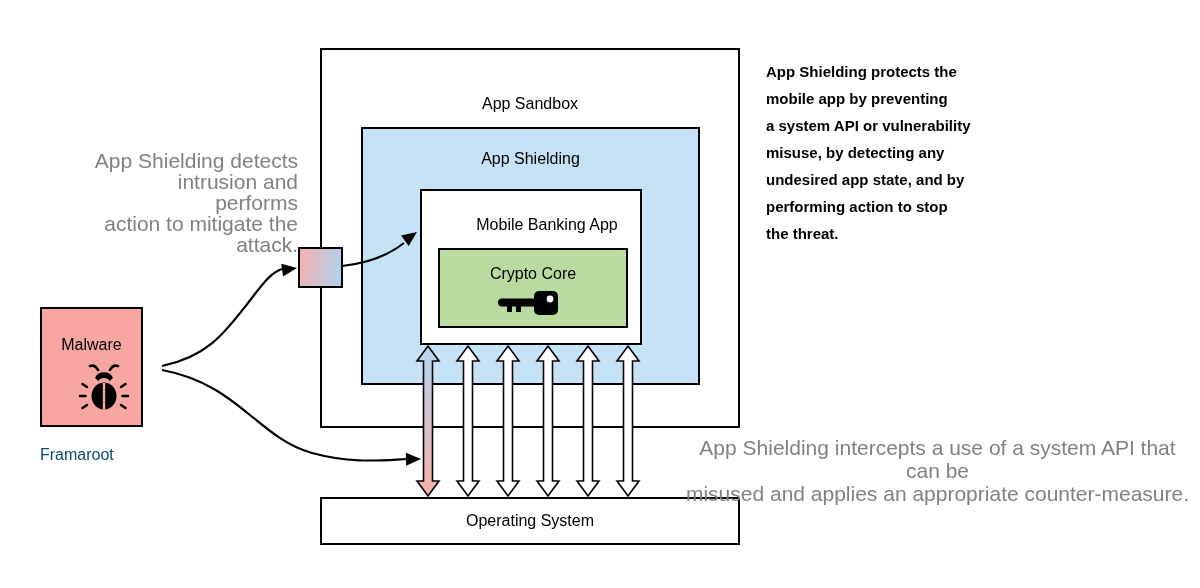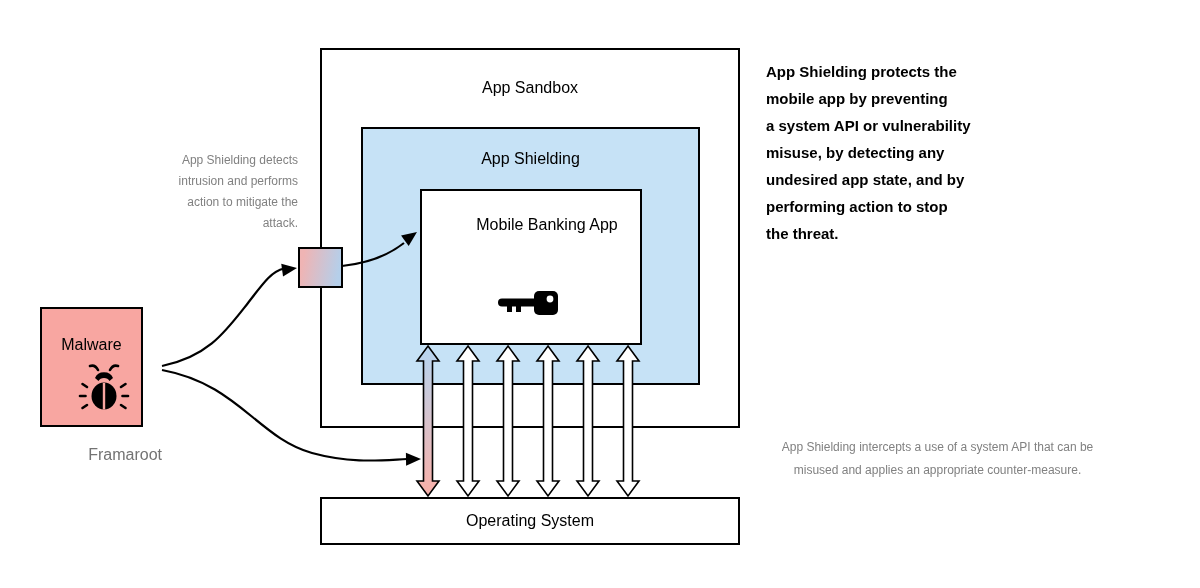--- a/index.html
+++ b/index.html
@@ -18,46 +18,46 @@
   }
   .box-label{
     position:absolute;
     left:0;right:0;
     text-align:center;
     font-size:16px;
     color:#000;
     white-space:nowrap;
   }
   #sandbox{left:320px;top:48px;width:420px;height:380px;z-index:1;}
-  #sandbox .box-label{top:29px;}
+  #sandbox .box-label{top:45px;}
   #shielding{left:361px;top:127px;width:339px;height:258px;background:var(--shielding_fill);z-index:2;}
   #shielding .box-label{top:21px;}
   #mba{left:420px;top:189px;width:222px;height:156px;z-index:3;}
   #mba .box-label{top:25px;padding-left:32px;}
   #crypto{left:438px;top:248px;width:190px;height:80px;background:var(--crypto_fill);z-index:4;}
   #crypto .box-label{top:15px;}
   #os{left:320px;top:497px;width:420px;height:48px;z-index:1;display:flex;align-items:center;justify-content:center;}
   #os .box-label{position:static;}
   #malware{left:40px;top:307px;width:103px;height:120px;background:var(--malware_fill);z-index:2;}
   #malware .box-label{top:27px;}
   #detector-square{
     left:298px;top:247px;width:45px;height:41px;z-index:4;
     background:linear-gradient(100deg,var(--square_pink) 10%,var(--square_blue) 90%);
   }
   #framaroot-label{
     position:absolute;left:40px;top:446px;width:122px;
-    text-align:right;font-size:16px;color:#737373;z-index:2;
+    text-align:left;font-size:16px;color:#0c4a6e;z-index:2;
   }
   .icon-wrap{position:absolute;z-index:5;}
   #key-icon-wrap{left:498px;top:290px;}
   #bug-icon-wrap{left:78px;top:362px;}
   .note{
     position:absolute;
     color:var(--annotation_gray);
-    font-size:12px;line-height:21px;
+    font-size:21px;line-height:21px;
     white-space:pre-line;
     z-index:2;
   }
   #note-detect{left:90px;top:150px;width:208px;text-align:right;}
   #note-intercept{left:685px;top:436px;width:505px;text-align:center;line-height:23px;}
   #note-protect{
     position:absolute;left:766px;top:58px;width:420px;
     color:#000;font-weight:bold;
     font-size:15px;line-height:27px;
     white-space:pre-line;
@@ -78,20 +78,23 @@
   </div>
 
   <div id="shielding" class="box">
     <div class="box-label">App Shielding</div>
   </div>
 
   <div id="mba" class="box">
     <div class="box-label">Mobile Banking App</div>
   </div>
 
+  <div id="crypto" class="box">
+    <div class="box-label">Crypto Core</div>
+  </div>
 
   <div id="key-icon-wrap" class="icon-wrap">
     <svg width="60" height="26" viewBox="0 0 60 26">
       <rect x="0" y="8.5" width="42" height="8" rx="4" fill="#000"></rect>
       <rect x="9" y="13" width="5" height="9" fill="#000"></rect>
       <rect x="18" y="13" width="5" height="9" fill="#000"></rect>
       <rect x="36" y="1" width="24" height="24" rx="5" fill="#000"></rect>
       <circle cx="52" cy="9" r="3.4" fill="#fff"></circle>
     </svg>
   </div>

